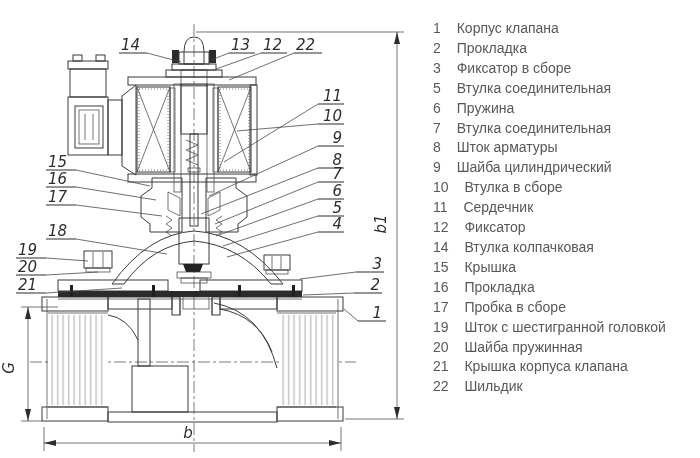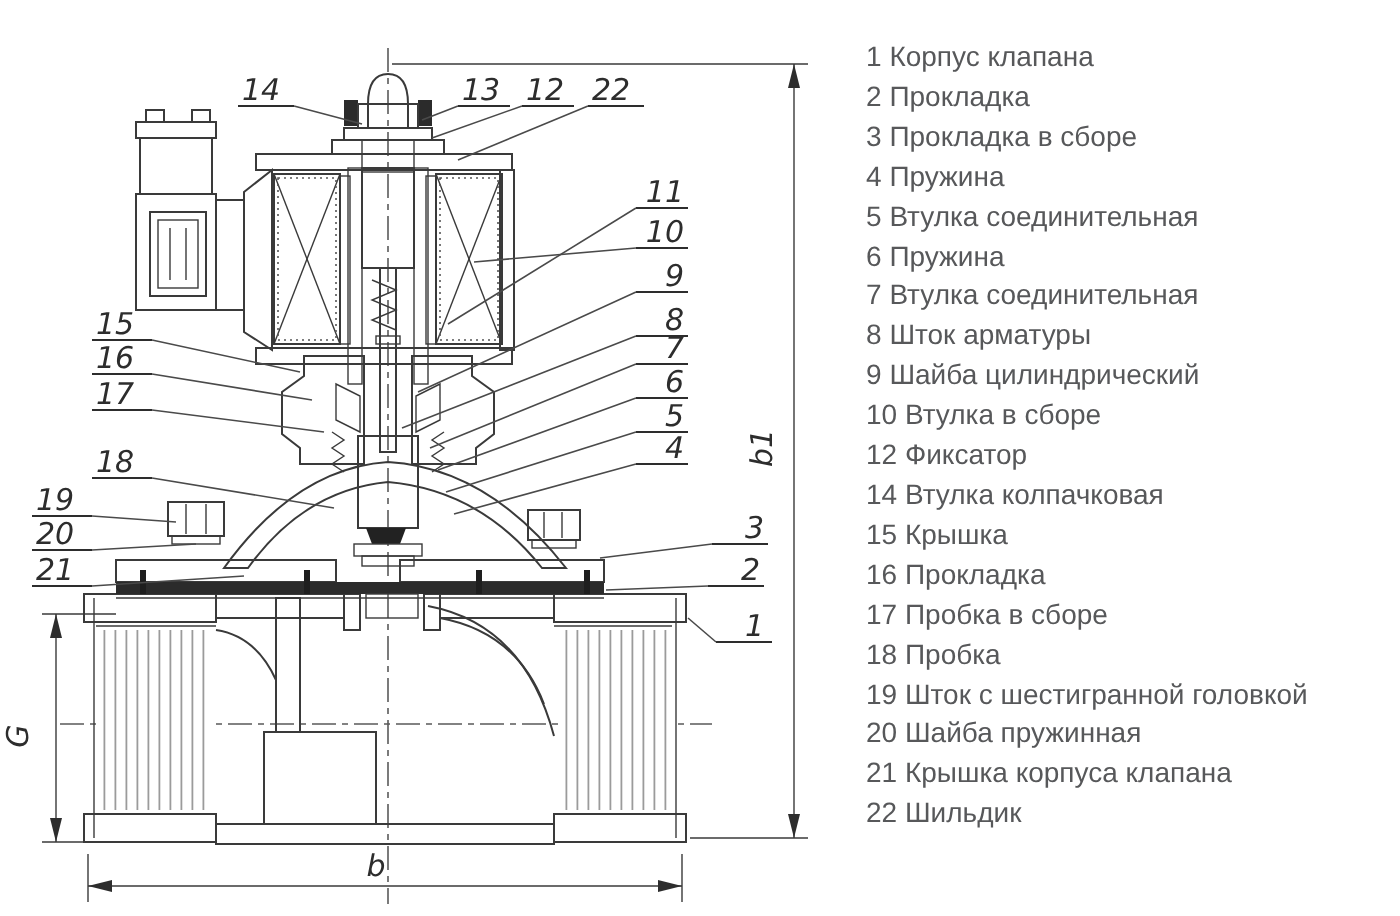--- a/index.html
+++ b/index.html
@@ -3,21 +3,21 @@
 <meta charset="utf-8">
 <style>
   html,body{margin:0;padding:0;background:#fff;}
   #stage{position:relative;width:700px;height:458px;background:#ffffff;overflow:hidden;
          font-family:"Liberation Sans",sans-serif;}
   #drawing{position:absolute;left:0;top:0;}
   #parts-list{position:absolute;left:433px;top:19px;width:264px;
               font-size:14px;line-height:19.9px;color:#57585a;letter-spacing:0px;}
   #parts-list .row{white-space:nowrap;}
   #parts-list .num{display:inline;}
-  #parts-list .nm{display:inline;}
+  #parts-list .nm{display:inline;margin-left:12px;}
   .callout{font-family:"DejaVu Sans",sans-serif;font-style:italic;font-size:15px;fill:#2d2d2d;}
   .dimlab{font-family:"DejaVu Sans",sans-serif;font-style:italic;font-size:15px;fill:#2d2d2d;}
   .ol{stroke:#3a3a3a;stroke-width:1;fill:none;}
   .thin{stroke:#3a3a3a;stroke-width:0.7;fill:none;}
   .leader{stroke:#4a4a4a;stroke-width:0.8;fill:none;}
   .under{stroke:#2d2d2d;stroke-width:1;fill:none;}
   .cl{stroke:#5a5a5a;stroke-width:0.8;fill:none;stroke-dasharray:12 3 3 3;}
   .arr{fill:#2d2d2d;stroke:none;}
 </style>
 </head>
@@ -268,33 +268,32 @@
         <line class="leader" x1="46" y1="275" x2="98" y2="272"></line>
     <text class="callout" x="18" y="290">21</text>
     <line class="under" x1="16" y1="293" x2="46" y2="293"></line>
         <line class="leader" x1="46" y1="293" x2="122" y2="288"></line>
   </g>
 </svg>
 
 <div id="parts-list">
       <div class="row"><span class="num">1</span> <span class="nm">Корпус клапана</span></div>
       <div class="row"><span class="num">2</span> <span class="nm">Прокладка</span></div>
-      <div class="row"><span class="num">3</span> <span class="nm">Прокладка в сборе</span></div>
-      <div class="row"><span class="num">4</span> <span class="nm">Пружина</span></div>
+      <div class="row"><span class="num">3</span> <span class="nm">Фиксатор в сборе</span></div>
       <div class="row"><span class="num">5</span> <span class="nm">Втулка соединительная</span></div>
       <div class="row"><span class="num">6</span> <span class="nm">Пружина</span></div>
       <div class="row"><span class="num">7</span> <span class="nm">Втулка соединительная</span></div>
       <div class="row"><span class="num">8</span> <span class="nm">Шток арматуры</span></div>
       <div class="row"><span class="num">9</span> <span class="nm">Шайба цилиндрический</span></div>
       <div class="row"><span class="num">10</span> <span class="nm">Втулка в сборе</span></div>
+      <div class="row"><span class="num">11</span> <span class="nm">Сердечник</span></div>
       <div class="row"><span class="num">12</span> <span class="nm">Фиксатор</span></div>
       <div class="row"><span class="num">14</span> <span class="nm">Втулка колпачковая</span></div>
       <div class="row"><span class="num">15</span> <span class="nm">Крышка</span></div>
       <div class="row"><span class="num">16</span> <span class="nm">Прокладка</span></div>
       <div class="row"><span class="num">17</span> <span class="nm">Пробка в сборе</span></div>
-      <div class="row"><span class="num">18</span> <span class="nm">Пробка</span></div>
       <div class="row"><span class="num">19</span> <span class="nm">Шток с шестигранной головкой</span></div>
       <div class="row"><span class="num">20</span> <span class="nm">Шайба пружинная</span></div>
       <div class="row"><span class="num">21</span> <span class="nm">Крышка корпуса клапана</span></div>
       <div class="row"><span class="num">22</span> <span class="nm">Шильдик</span></div>
     </div>
 
 </div>
 
 </body></html>

